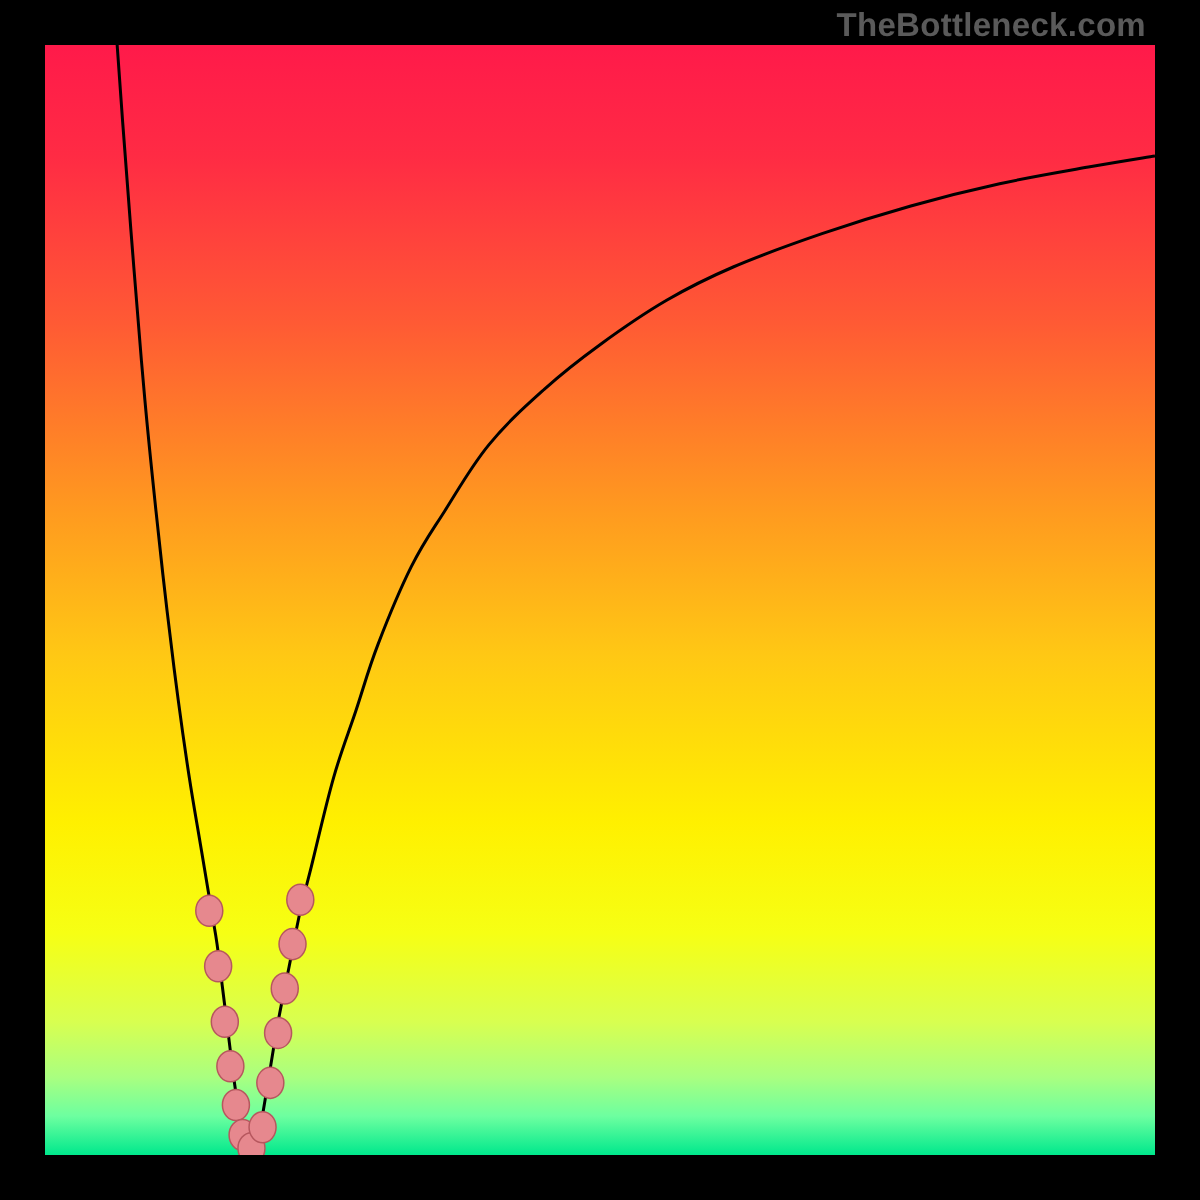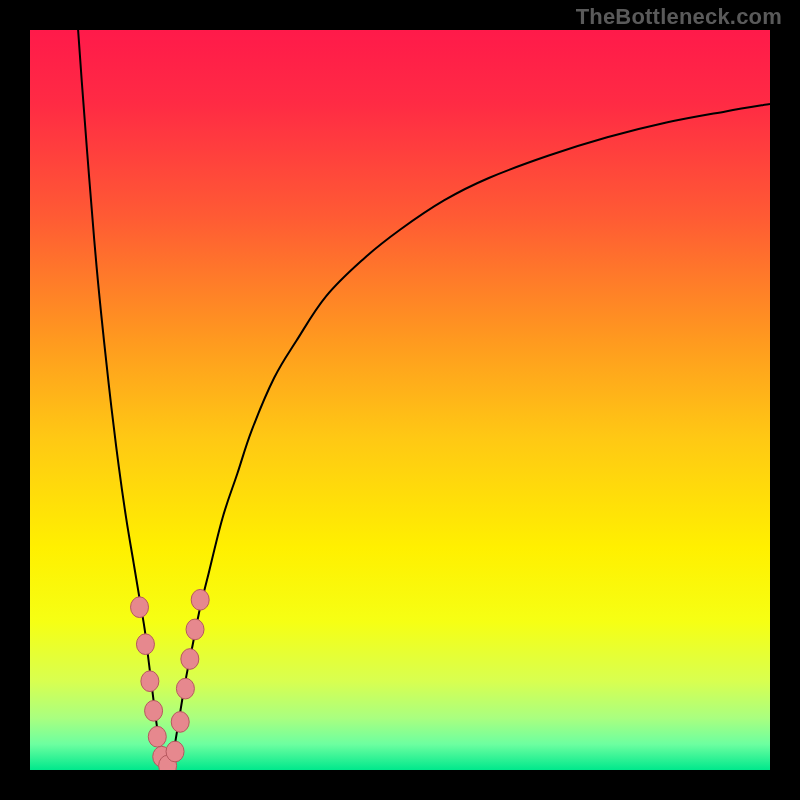--- a/index.html
+++ b/index.html
@@ -31,21 +31,21 @@
     width: 100%; height: 100%;
   }
   .curve-svg {
     position: absolute;
     left: 0; top: 0;
     width: 100%; height: 100%;
   }
   .watermark {
     position: absolute;
     top: 4px;
-    right: 18px;
+    right: 36px;
     font-size: 22px;
     font-weight: 600;
     color: #5a5a5a;
     letter-spacing: 0.2px;
     user-select: none;
   }
 </style>
 </head>
 <body>
 

